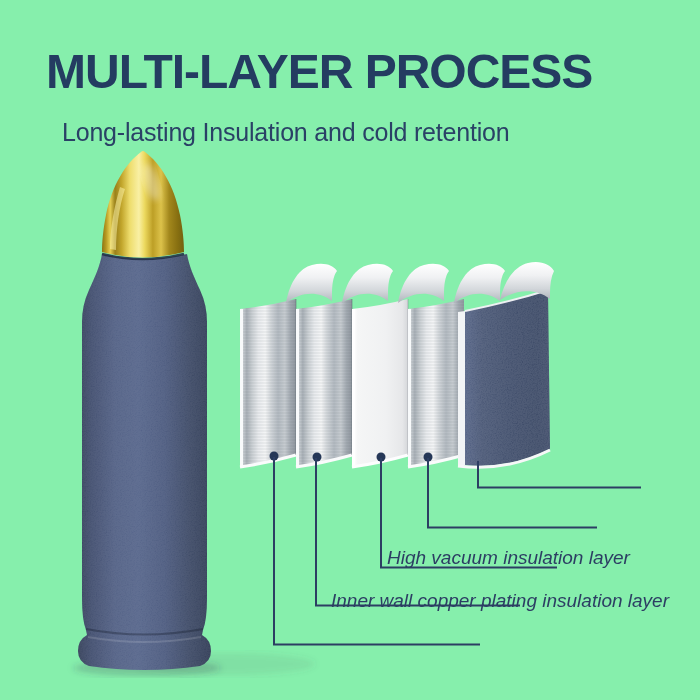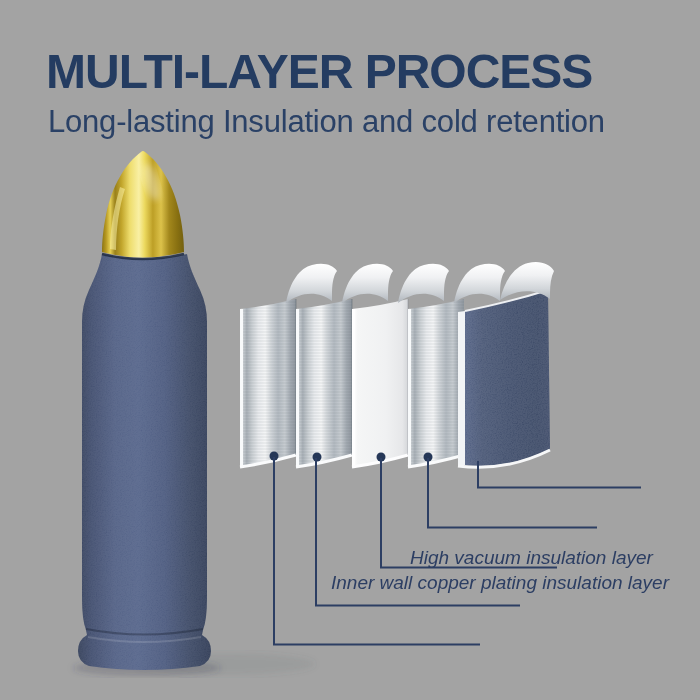--- a/index.html
+++ b/index.html
@@ -1,38 +1,38 @@
 <!DOCTYPE html>
 <html><head>
 <meta charset="utf-8">
 <style>
   html,body{margin:0;padding:0;background:#fff;}
   .stage{
-    position:relative;width:700px;height:700px;background:#a3a3a3;
+    position:relative;width:700px;height:700px;background:#86efac;
     overflow:hidden;font-family:"Liberation Sans",sans-serif;
   }
   .title{
     position:absolute;left:46px;top:44px;margin:0;
     font-size:48px;font-weight:bold;letter-spacing:-1px;
     color:#243c61;white-space:nowrap;
   }
   .subtitle{
-    position:absolute;left:48px;top:104px;margin:0;
-    font-size:31px;font-weight:400;letter-spacing:-0.2px;
+    position:absolute;left:48px;top:104px;margin:14px;
+    font-size:25px;font-weight:400;letter-spacing:-0.2px;
     color:#2a4166;white-space:nowrap;text-align:center;
   }
   .scene{position:absolute;left:0;top:0;width:700px;height:700px;}
   .callout{
     position:absolute;font-style:italic;font-size:19px;line-height:1.15;
     color:#2c3e63;white-space:nowrap;
   }
   .c0{left:489px;top:468px;}
   .c1{left:437px;top:507px;}
-  .c2{left:410px;top:547px;}
-  .c3{left:331px;top:572px;}
+  .c2{left:387px;top:547px;}
+  .c3{left:331px;top:590px;}
   .c4{left:276px;top:623px;}
 </style>
 </head>
 <body>
 
 <div class="stage">
 
   <h1 class="title">MULTI-LAYER PROCESS</h1>
   <p class="subtitle">Long-lasting Insulation and cold retention</p>
 

